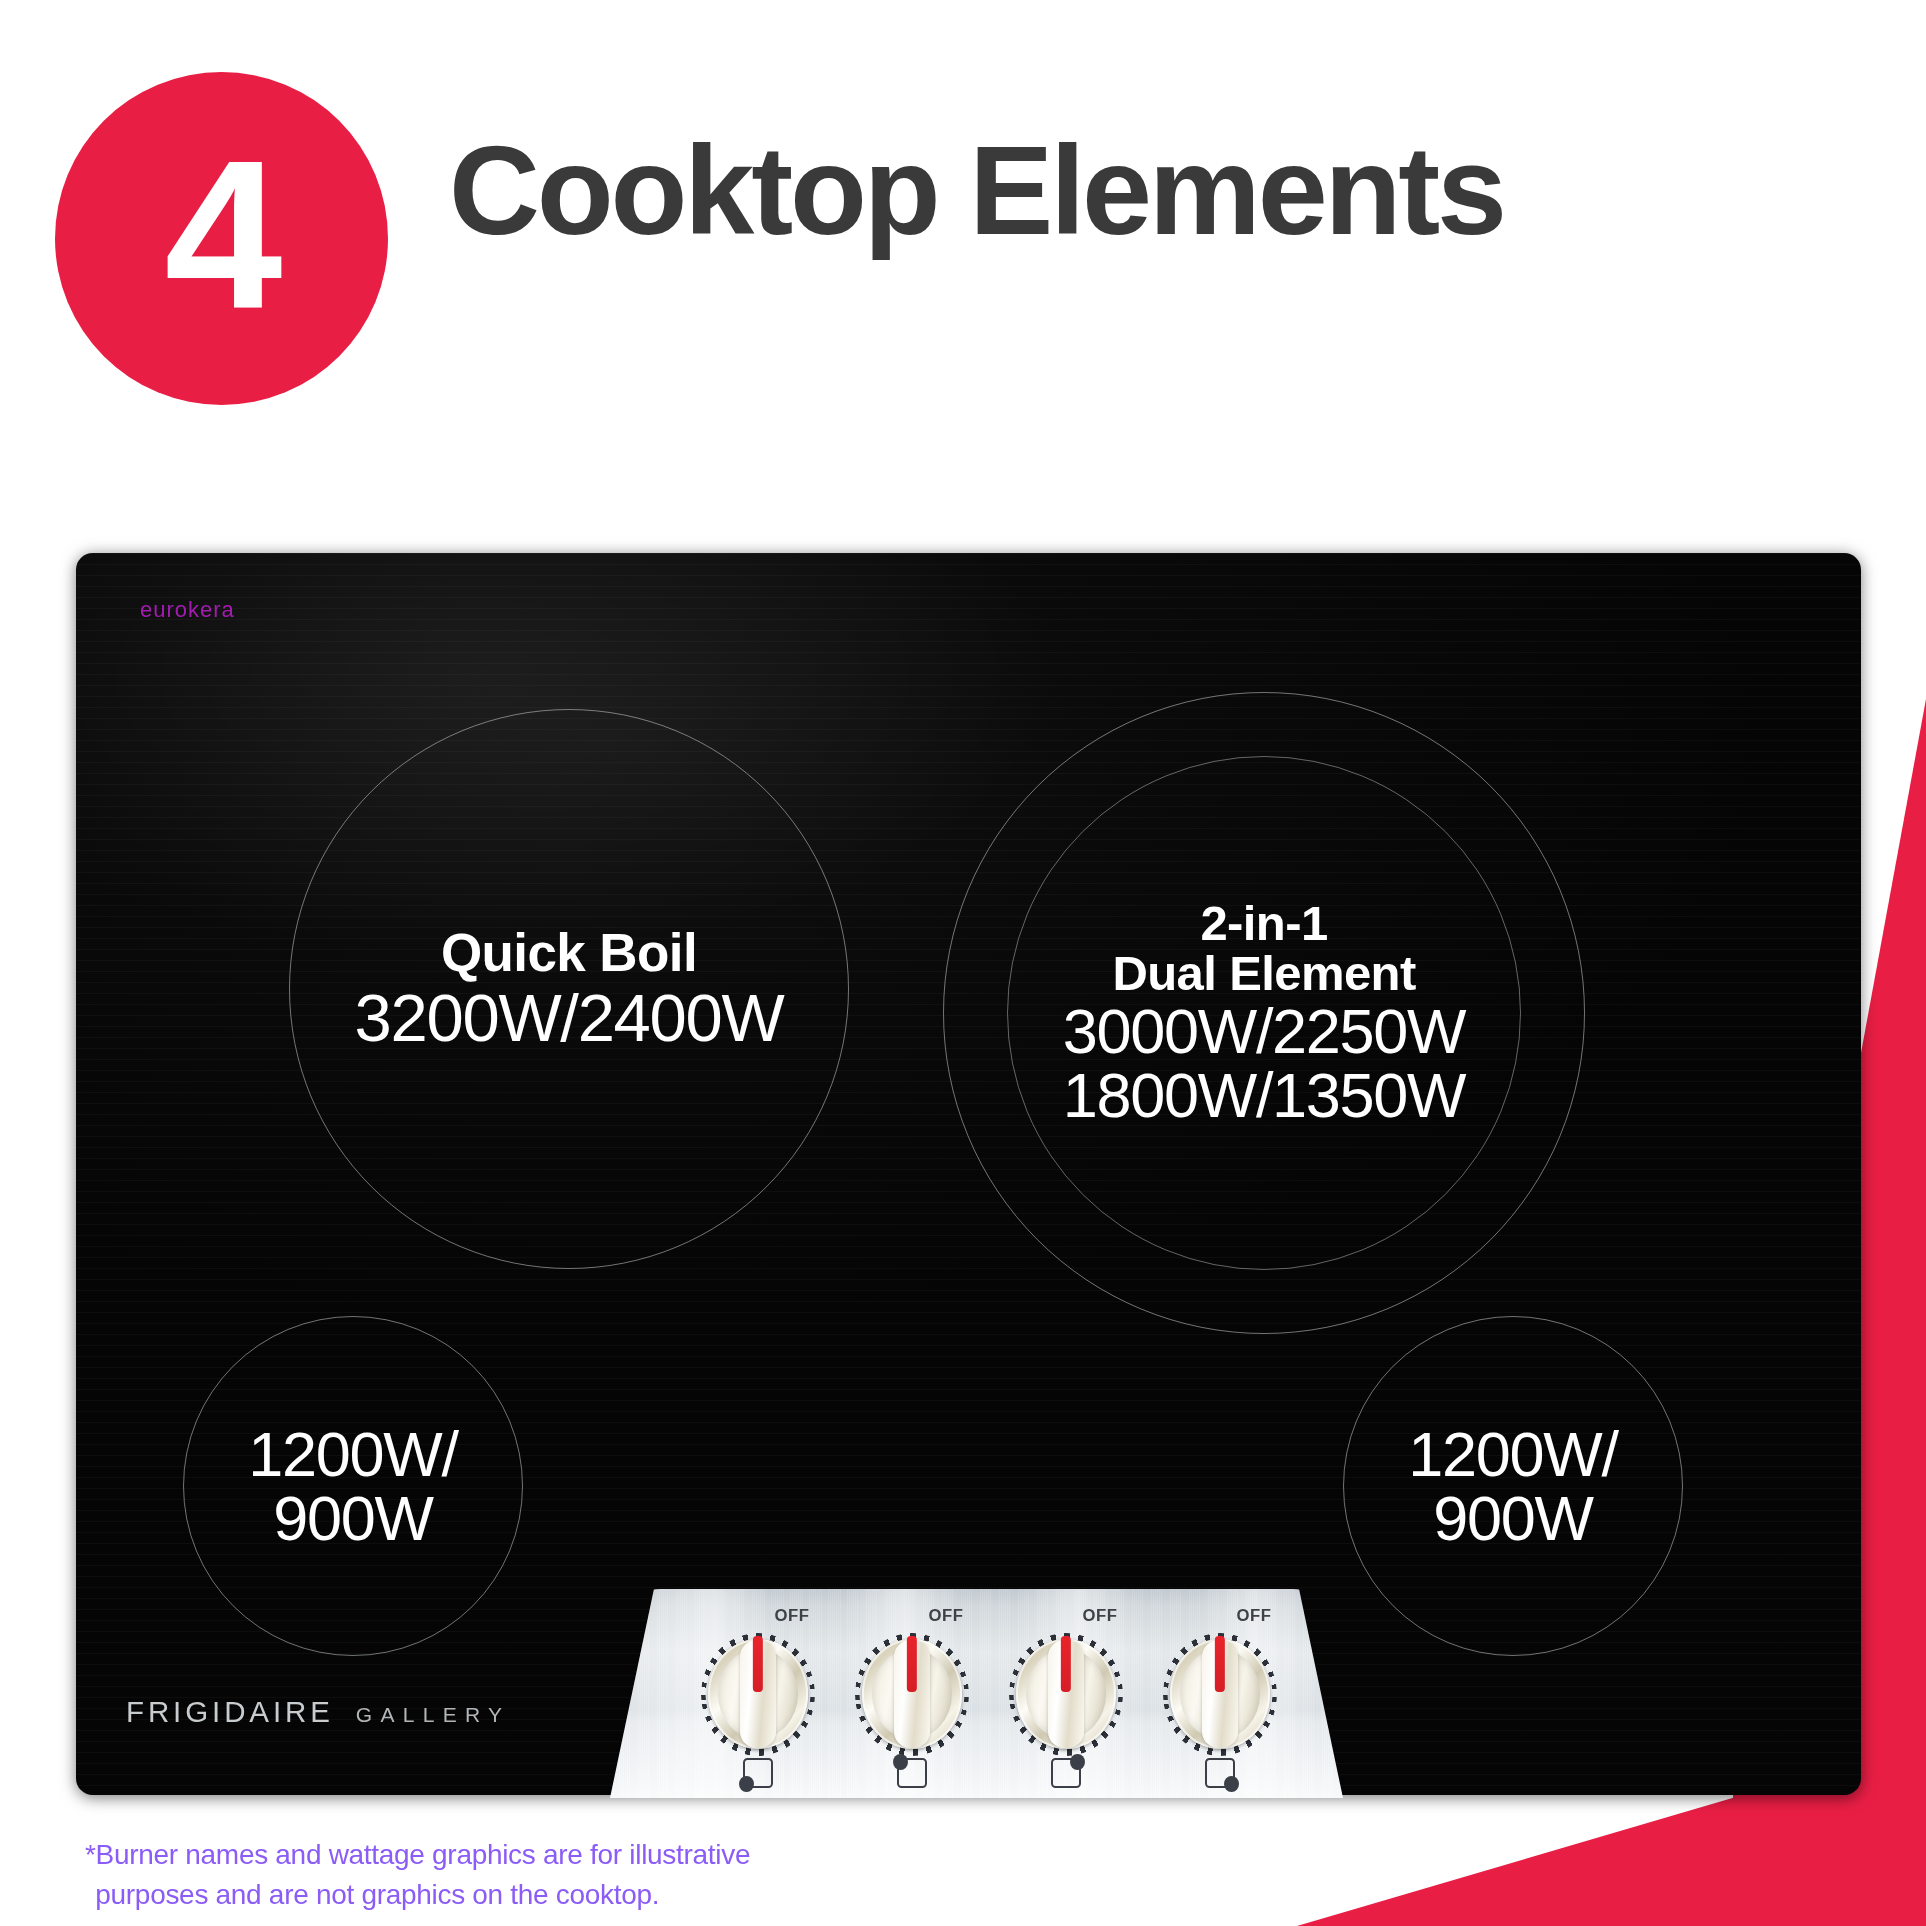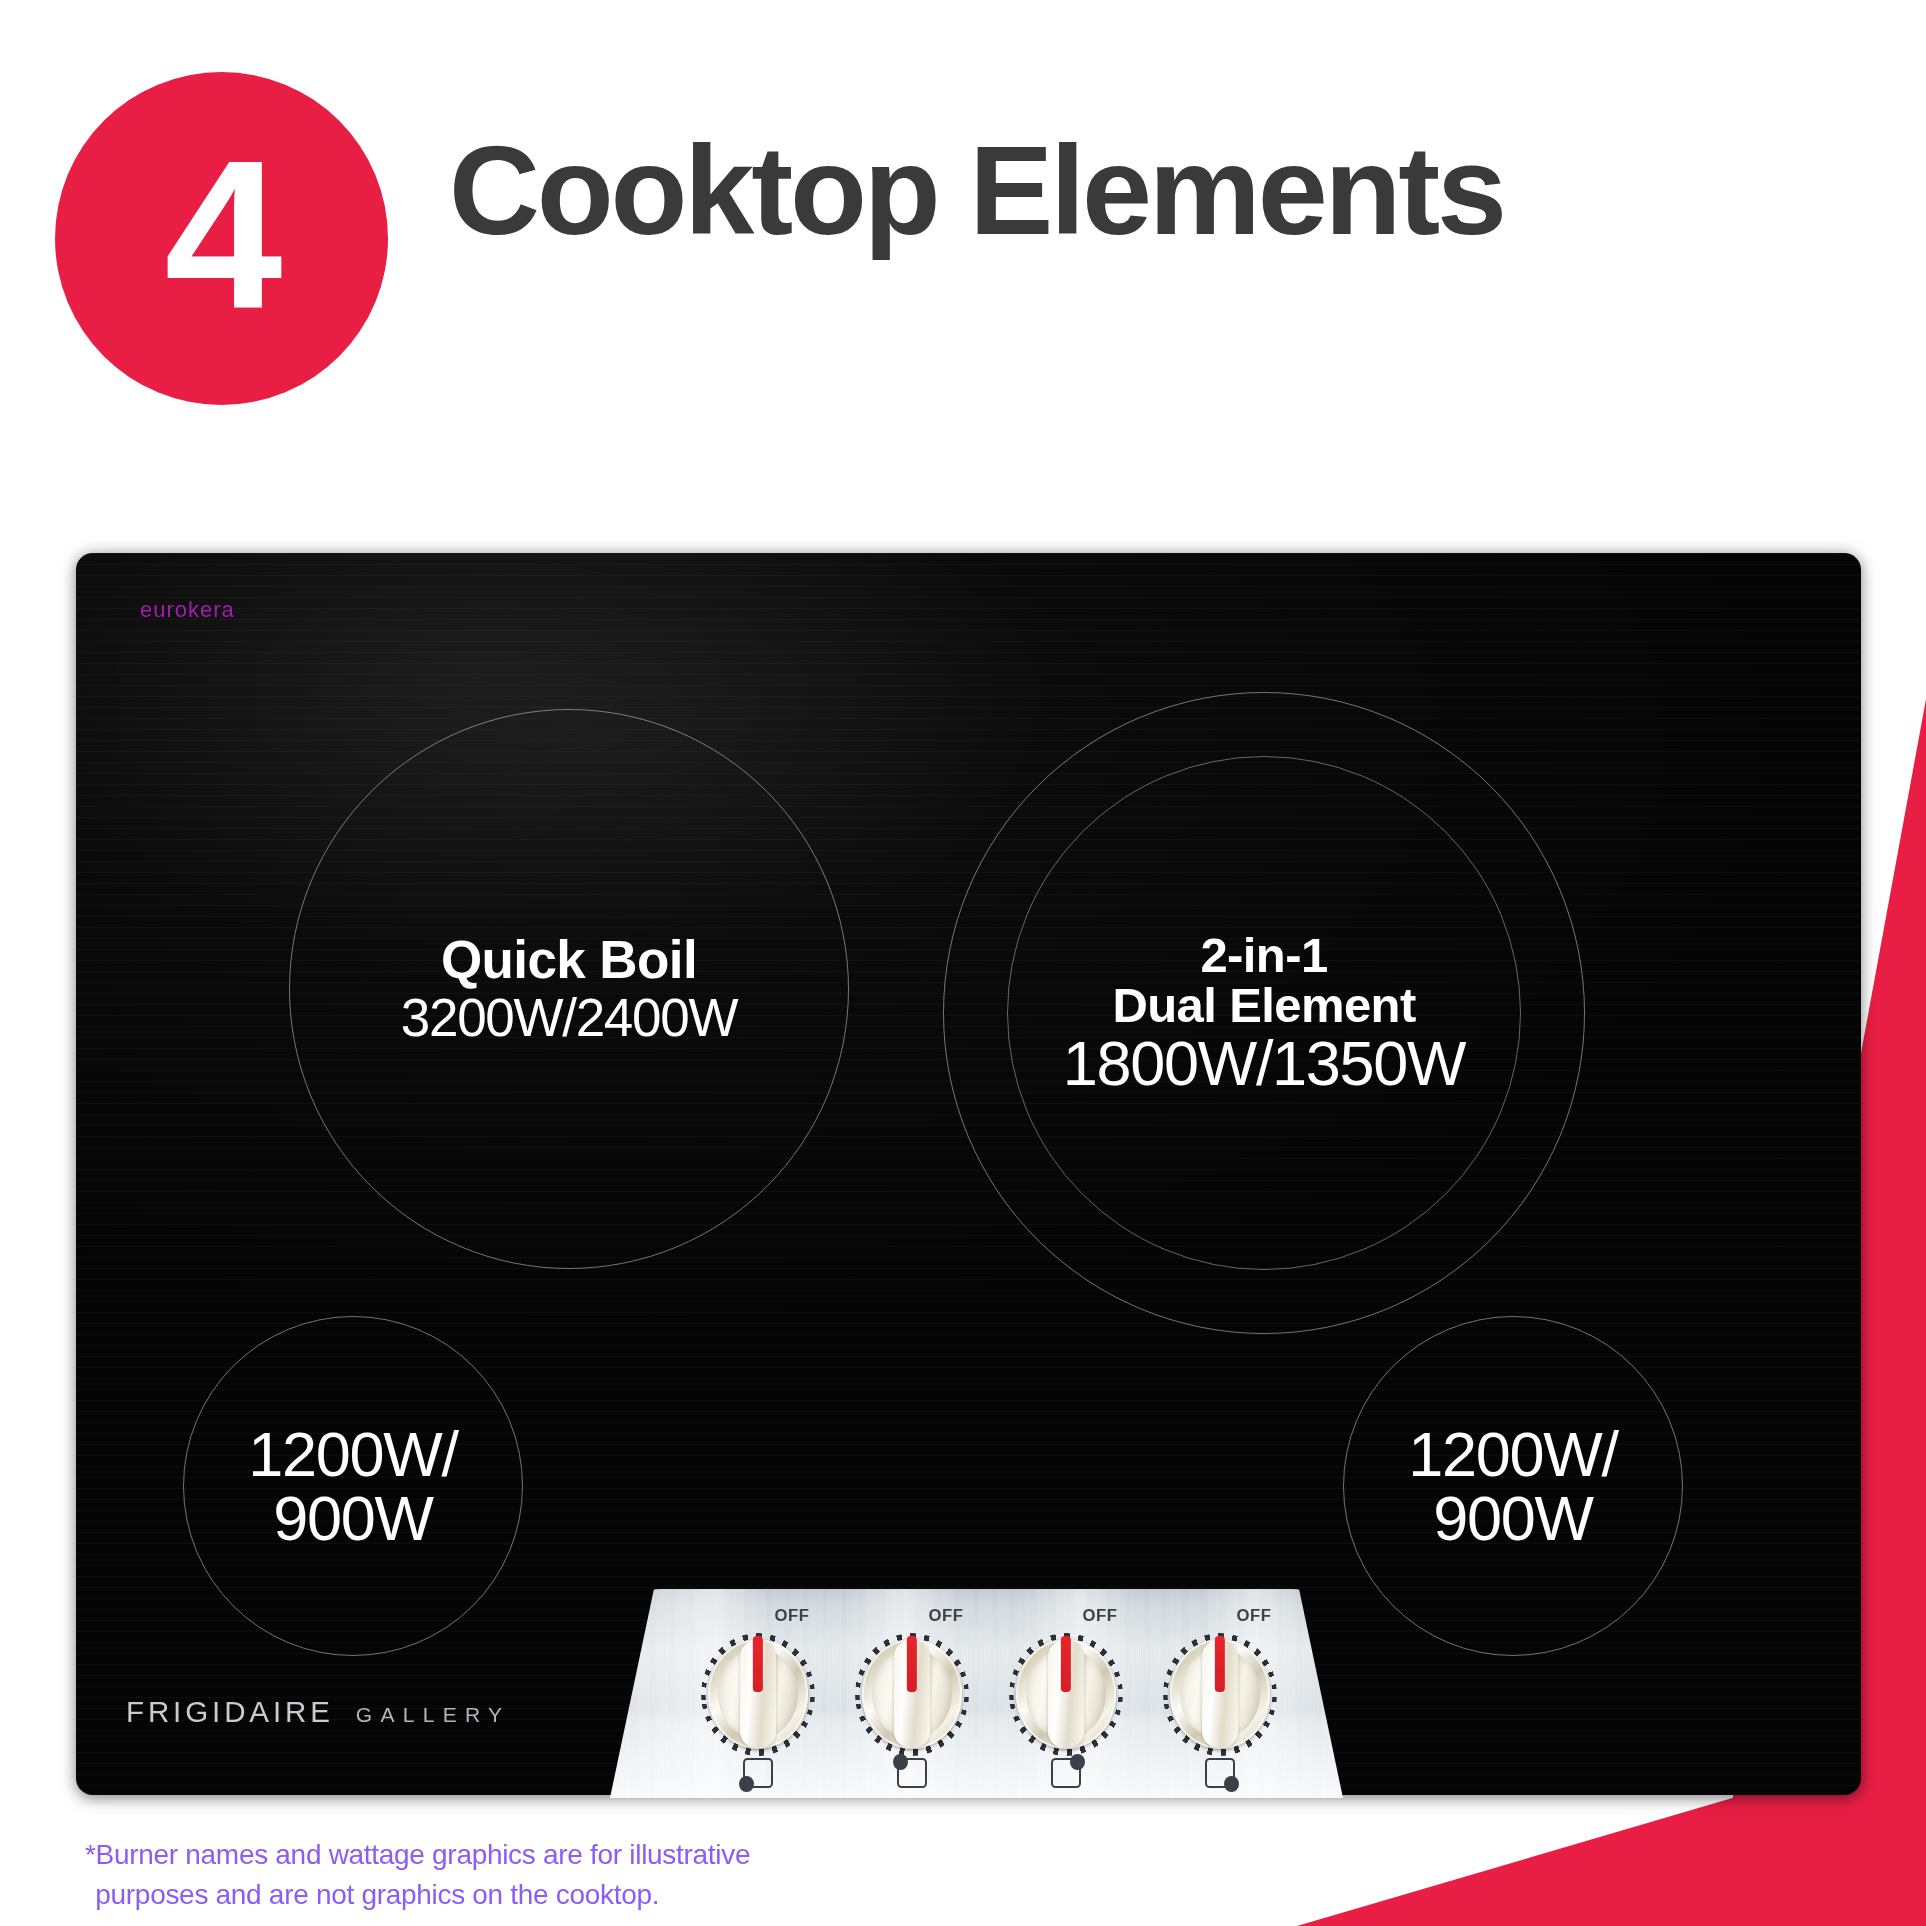--- a/index.html
+++ b/index.html
@@ -102,21 +102,21 @@
     position: absolute; border-radius: 50%;
     border: 1.9px solid rgba(190,196,202,0.50);
     pointer-events: none;
   }
   .burner-label { color: #ffffff; line-height: 1.02; }
   .b-name { font-weight: 700; letter-spacing: -0.6px; }
   .b-watt { font-weight: 400; letter-spacing: -1.3px; }
 
   #burner-quickboil { left: 289px; top: 709px; width: 560px; height: 560px; }
   #burner-quickboil .b-name { font-size: 53px; margin-bottom: 3.9px; }
-  #burner-quickboil .b-watt { font-size: 53px; }
+  #burner-quickboil .b-watt { font-size: 67px; }
 
   #burner-dual { left: 943px; top: 692px; width: 642px; height: 642px; }
   #burner-dual .b-name { font-size: 49px; }
   #burner-dual .b-watt { font-size: 63px; }
   #dual-inner { left: 1007px; top: 756px; width: 514px; height: 514px; }
 
   #burner-left-small { left: 183px; top: 1316px; width: 340px; height: 340px; }
   #burner-left-small .b-watt { font-size: 63px; }
 
   #burner-right-small { left: 1343px; top: 1316px; width: 340px; height: 340px; }
@@ -245,20 +245,21 @@
     <div class="burner-label">
       <div class="b-name">Quick Boil</div>
       <div class="b-watt">3200W/2400W</div>
     </div>
   </div>
 
   <div class="burner" id="burner-dual">
     <div class="burner-label">
       <div class="b-name">2-in-1</div>
       <div class="b-name">Dual Element</div>
+      <div class="b-watt">3000W/2250W</div>
       <div class="b-watt">1800W/1350W</div>
     </div>
   </div>
   <div class="burner-inner-ring" id="dual-inner"></div>
 
   <div class="burner" id="burner-left-small">
     <div class="burner-label">
       <div class="b-watt">1200W/</div>
       <div class="b-watt">900W</div>
     </div>

